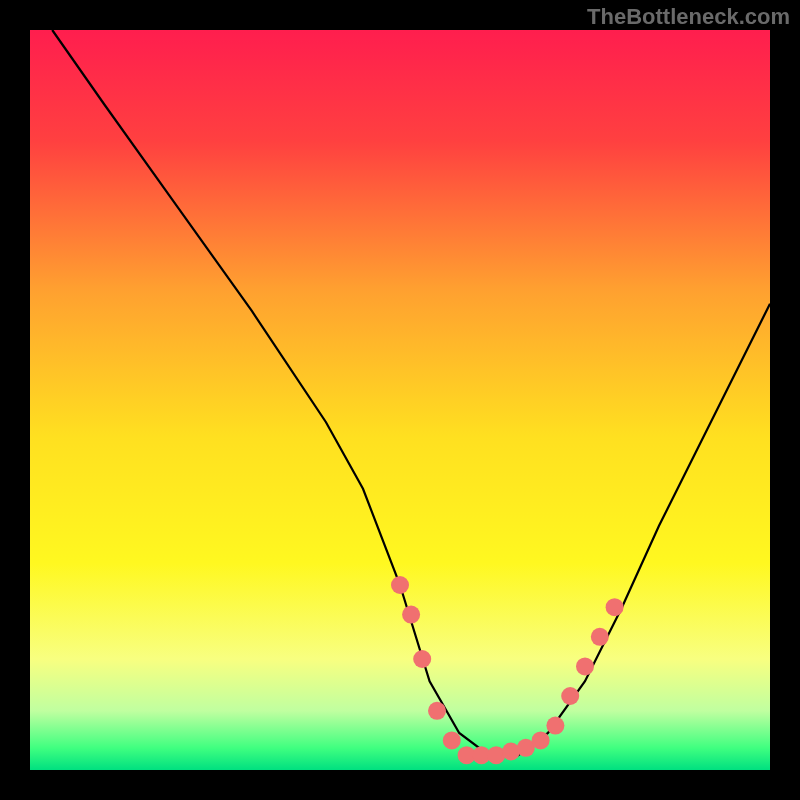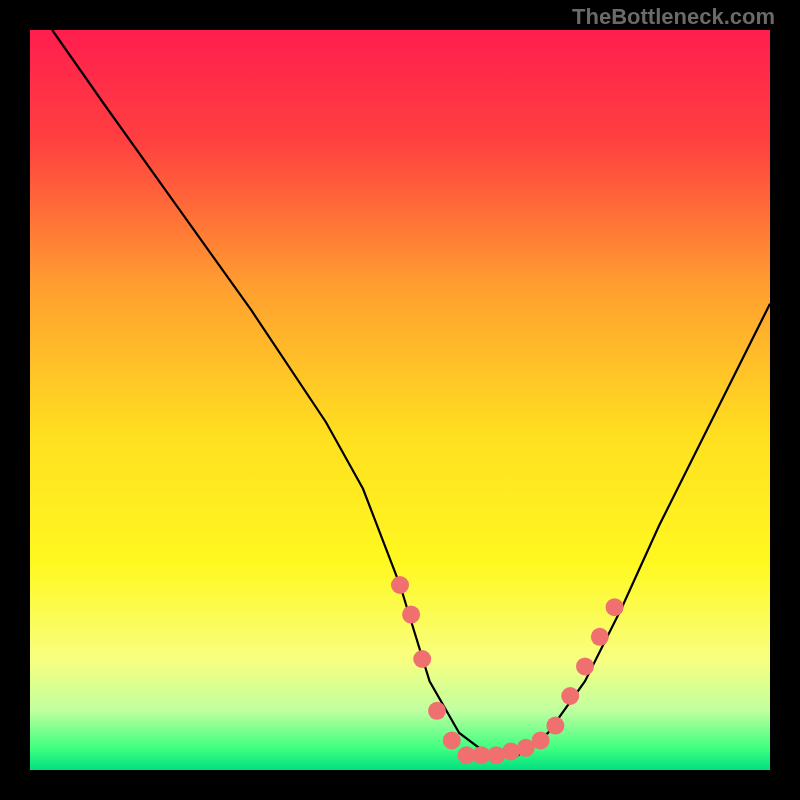--- a/index.html
+++ b/index.html
@@ -14,21 +14,21 @@
   .chart-container {
     position: absolute;
     top: 0;
     left: 0;
     width: 800px;
     height: 800px;
   }
   .watermark {
     position: absolute;
     top: 4px;
-    right: 25px;
+    right: 10px;
     font-family: Arial, sans-serif;
     font-size: 22px;
     font-weight: bold;
     color: #6a6a6a;
     z-index: 10;
   }
   svg {
     display: block;
   }
 </style>

